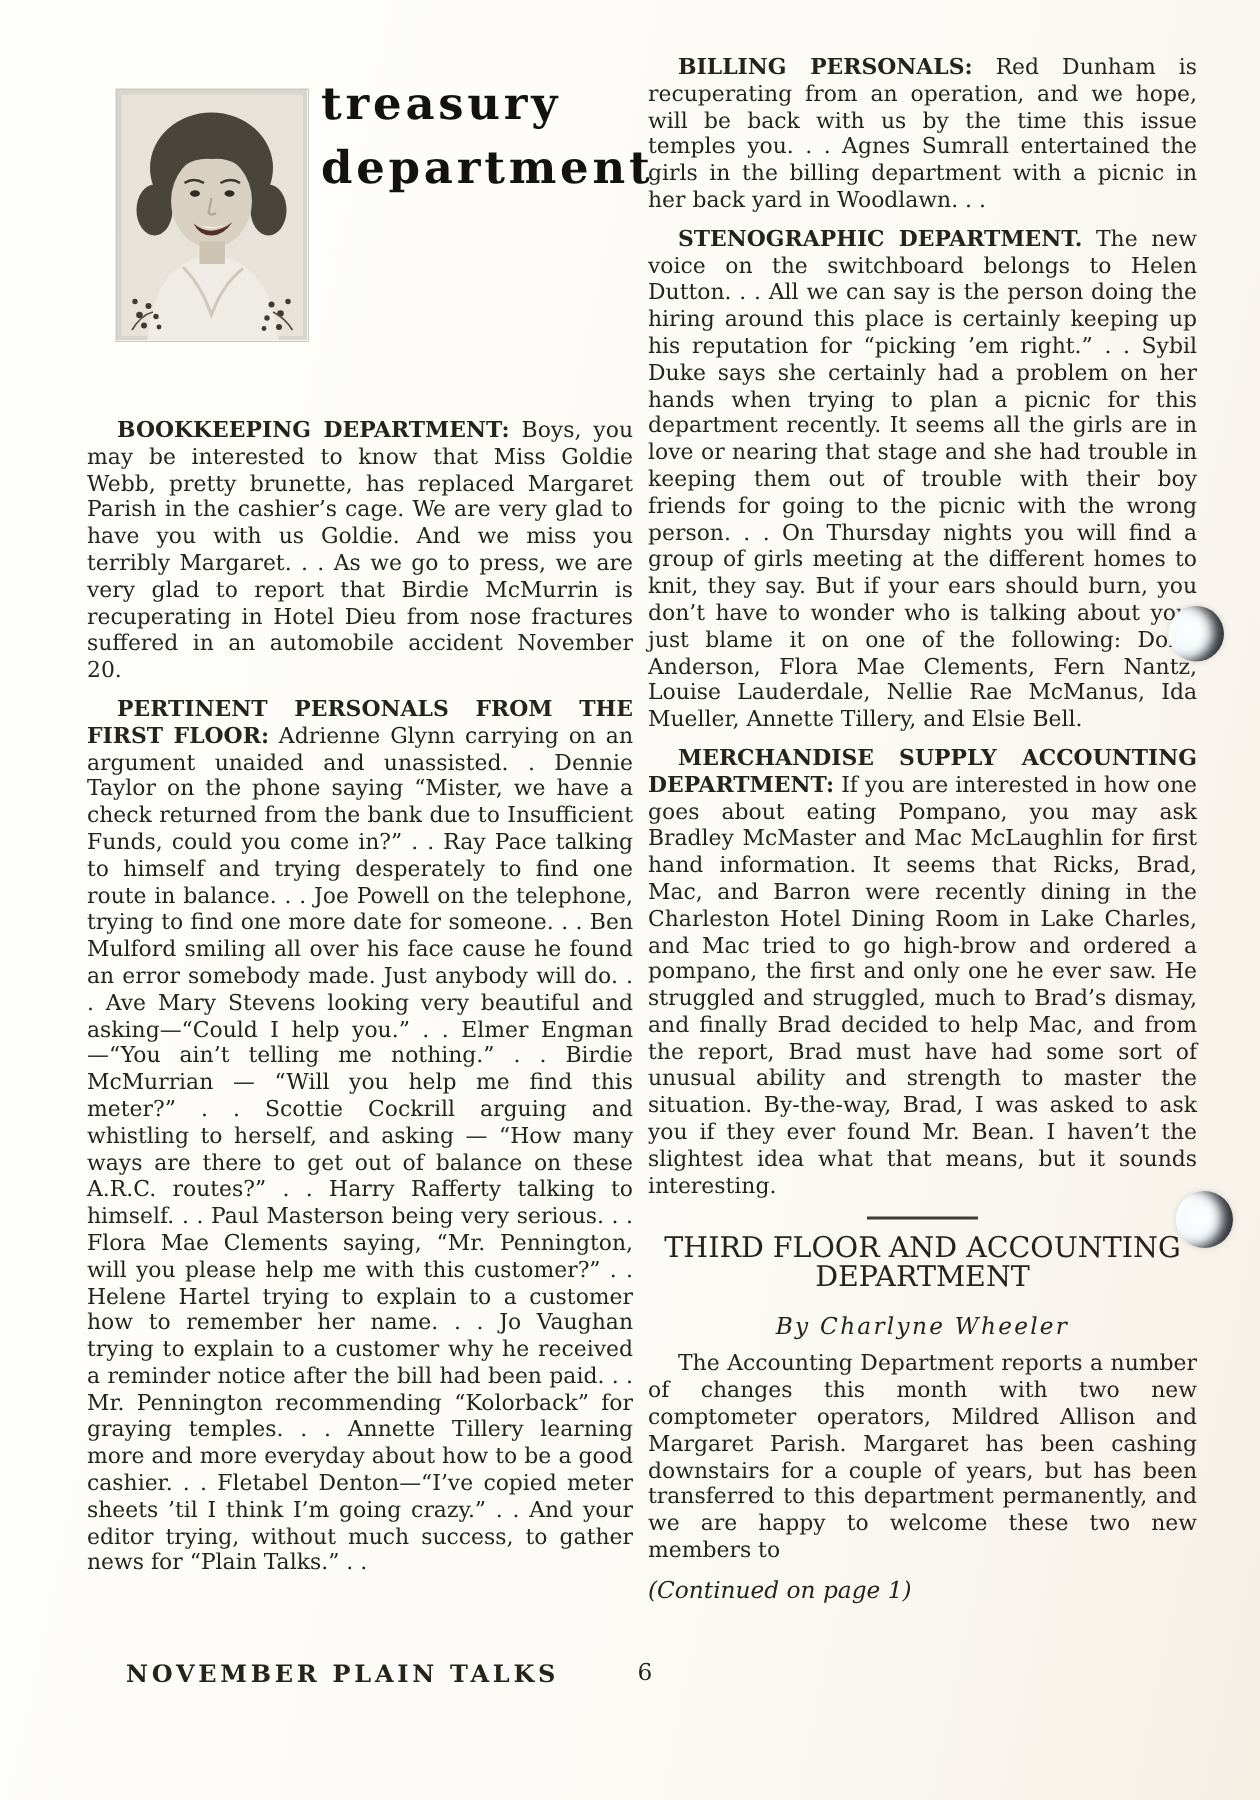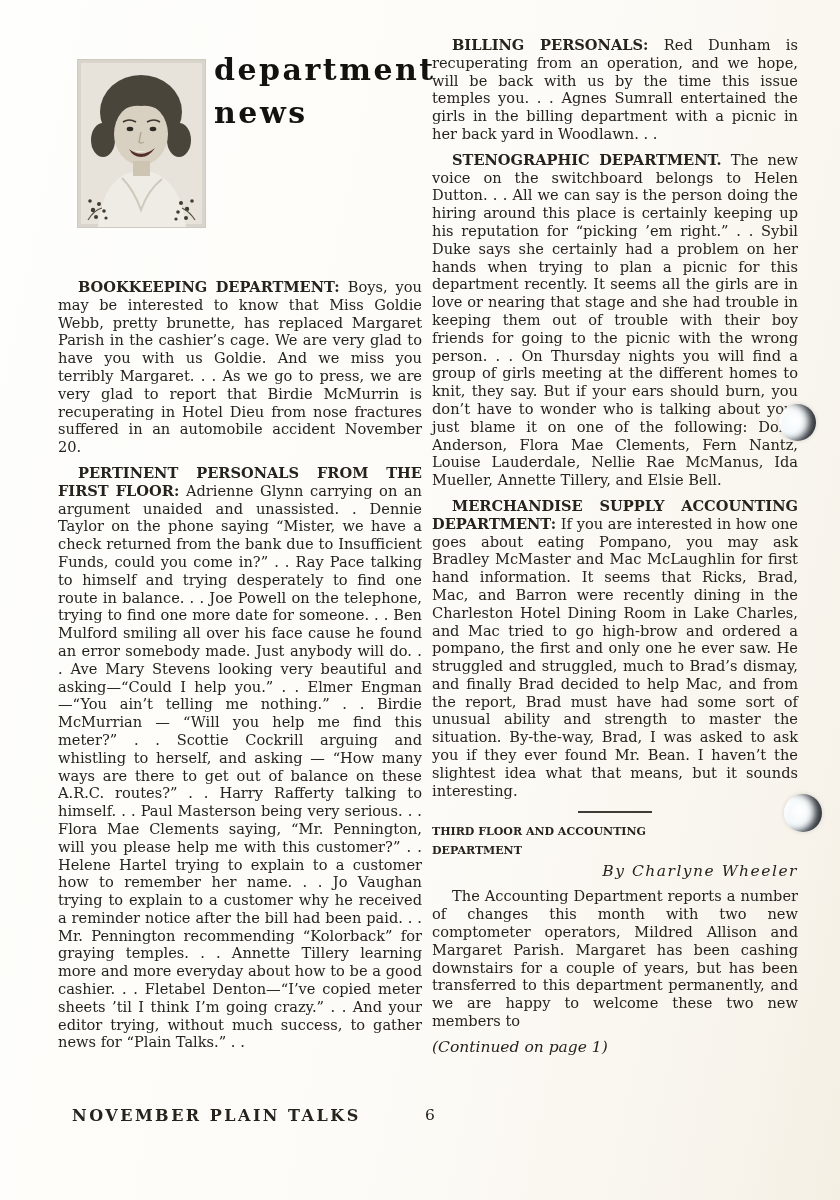--- a/index.html
+++ b/index.html
@@ -17,26 +17,26 @@
 
   .masthead { position:relative; height:234px; margin-bottom:4px; text-align:left; }
   .photo { position:absolute; left:20px; top:20px; width:127px; height:167px; display:block;
            box-shadow:0 0 0 1px #cfcabf; }
   .title { position:absolute; left:156px; top:8px; font-weight:bold; font-size:30px;
            line-height:43px; letter-spacing:2.5px; color:#14120e; }
   .caption { position:absolute; left:6px; top:200px; width:156px; text-align:center;
              font-weight:bold; font-size:13.2px; line-height:15.5px; letter-spacing:.5px; }
 
   .divider { width:74px; height:2px; background:#3f3c36; margin:12px auto 10px auto; }
-  .sub-heading { text-align:left; font-weight:bold; font-size:11px; line-height:18.5px; }
-  .byline { text-align:right; font-style:italic; font-size:15.5px; letter-spacing:1.5px;
-            margin:2px 0 7px 0; }
+  .sub-heading { text-align:center; font-weight:normal; font-size:19px; line-height:18.5px; }
+  .byline { text-align:center; font-style:italic; font-size:15.5px; letter-spacing:1.5px;
+            margin:15px 0 7px 0; }
   .continued { font-style:italic; font-size:15.5px; margin-top:3px; text-align:left; }
 
-  .footer-left { position:absolute; left:72px; top:1106px; font-weight:bold; font-size:16px;
+  .footer-left { position:absolute; left:84px; top:1106px; font-weight:bold; font-size:16px;
                  letter-spacing:2.5px; white-space:nowrap; }
   .page-num { position:absolute; left:425px; top:1106px; font-size:15.5px; }
 
   .hole { position:absolute; border-radius:50%;
     background:radial-gradient(circle at 42% 45%, #ffffff 0%, #f3f8fa 45%, #e0e8ed 72%, #ccd5da 100%);
     box-shadow:inset -8px -1px 7px -1px rgba(13,16,22,.82),
                inset 2px 2px 4px rgba(255,255,255,.95),
                0 0 4px rgba(130,128,115,.28);
   }
   .hole1 { left:779px; top:404px; width:37px; height:37px; }
@@ -79,22 +79,22 @@
             <circle cx="103" cy="143" r="2"></circle>
             <circle cx="114" cy="141" r="1.8"></circle>
           <circle cx="100" cy="152" r="1.8"></circle>
             <circle cx="108" cy="158" r="2"></circle>
             <circle cx="98" cy="159" r="1.6"></circle>
         </g>
         <path d="M10 160 Q16 150 24 148 M104 148 Q112 152 117 160" stroke="#565145" stroke-width="1.2" fill="none"></path>
       </svg>
 
       <div class="title">
+        <div>treasury</div>
         <div>department</div>
-        <div>news</div>
       </div>
 
     </div>
 
     <p class="para"><span class="lead">BOOKKEEPING DEPARTMENT:</span><span> Boys, you may be interested to know that Miss Goldie Webb, pretty brunette, has replaced Margaret Parish in the cashier’s cage. We are very glad to have you with us Goldie. And we miss you terribly Margaret. . . As we go to press, we are very glad to report that Birdie McMurrin is recuperating in Hotel Dieu from nose fractures suffered in an automobile accident November 20.</span></p>
 
     <p class="para"><span class="lead">PERTINENT PERSONALS FROM THE FIRST FLOOR:</span><span> Adrienne Glynn carrying on an argument unaided and unassisted. . Dennie Taylor on the phone saying “Mister, we have a check returned from the bank due to Insufficient Funds, could you come in?” . . Ray Pace talking to himself and trying desperately to find one route in balance. . . Joe Powell on the telephone, trying to find one more date for someone. . . Ben Mulford smiling all over his face cause he found an error somebody made. Just anybody will do. . . Ave Mary Stevens looking very beautiful and asking—“Could I help you.” . . Elmer Engman—“You ain’t telling me nothing.” . . Birdie McMurrian — “Will you help me find this meter?” . . Scottie Cockrill arguing and whistling to herself, and asking — “How many ways are there to get out of balance on these A.R.C. routes?” . . Harry Rafferty talking to himself. . . Paul Masterson being very serious. . . Flora Mae Clements saying, “Mr. Pennington, will you please help me with this customer?” . . Helene Hartel trying to explain to a customer how to remember her name. . . Jo Vaughan trying to explain to a customer why he received a reminder notice after the bill had been paid. . . Mr. Pennington recommending “Kolorback” for graying temples. . . Annette Tillery learning more and more everyday about how to be a good cashier. . . Fletabel Denton—“I’ve copied meter sheets ’til I think I’m going crazy.” . . And your editor trying, without much success, to gather news for “Plain Talks.” . .</span></p>
   </div>
 
   <div class="col col-right">

